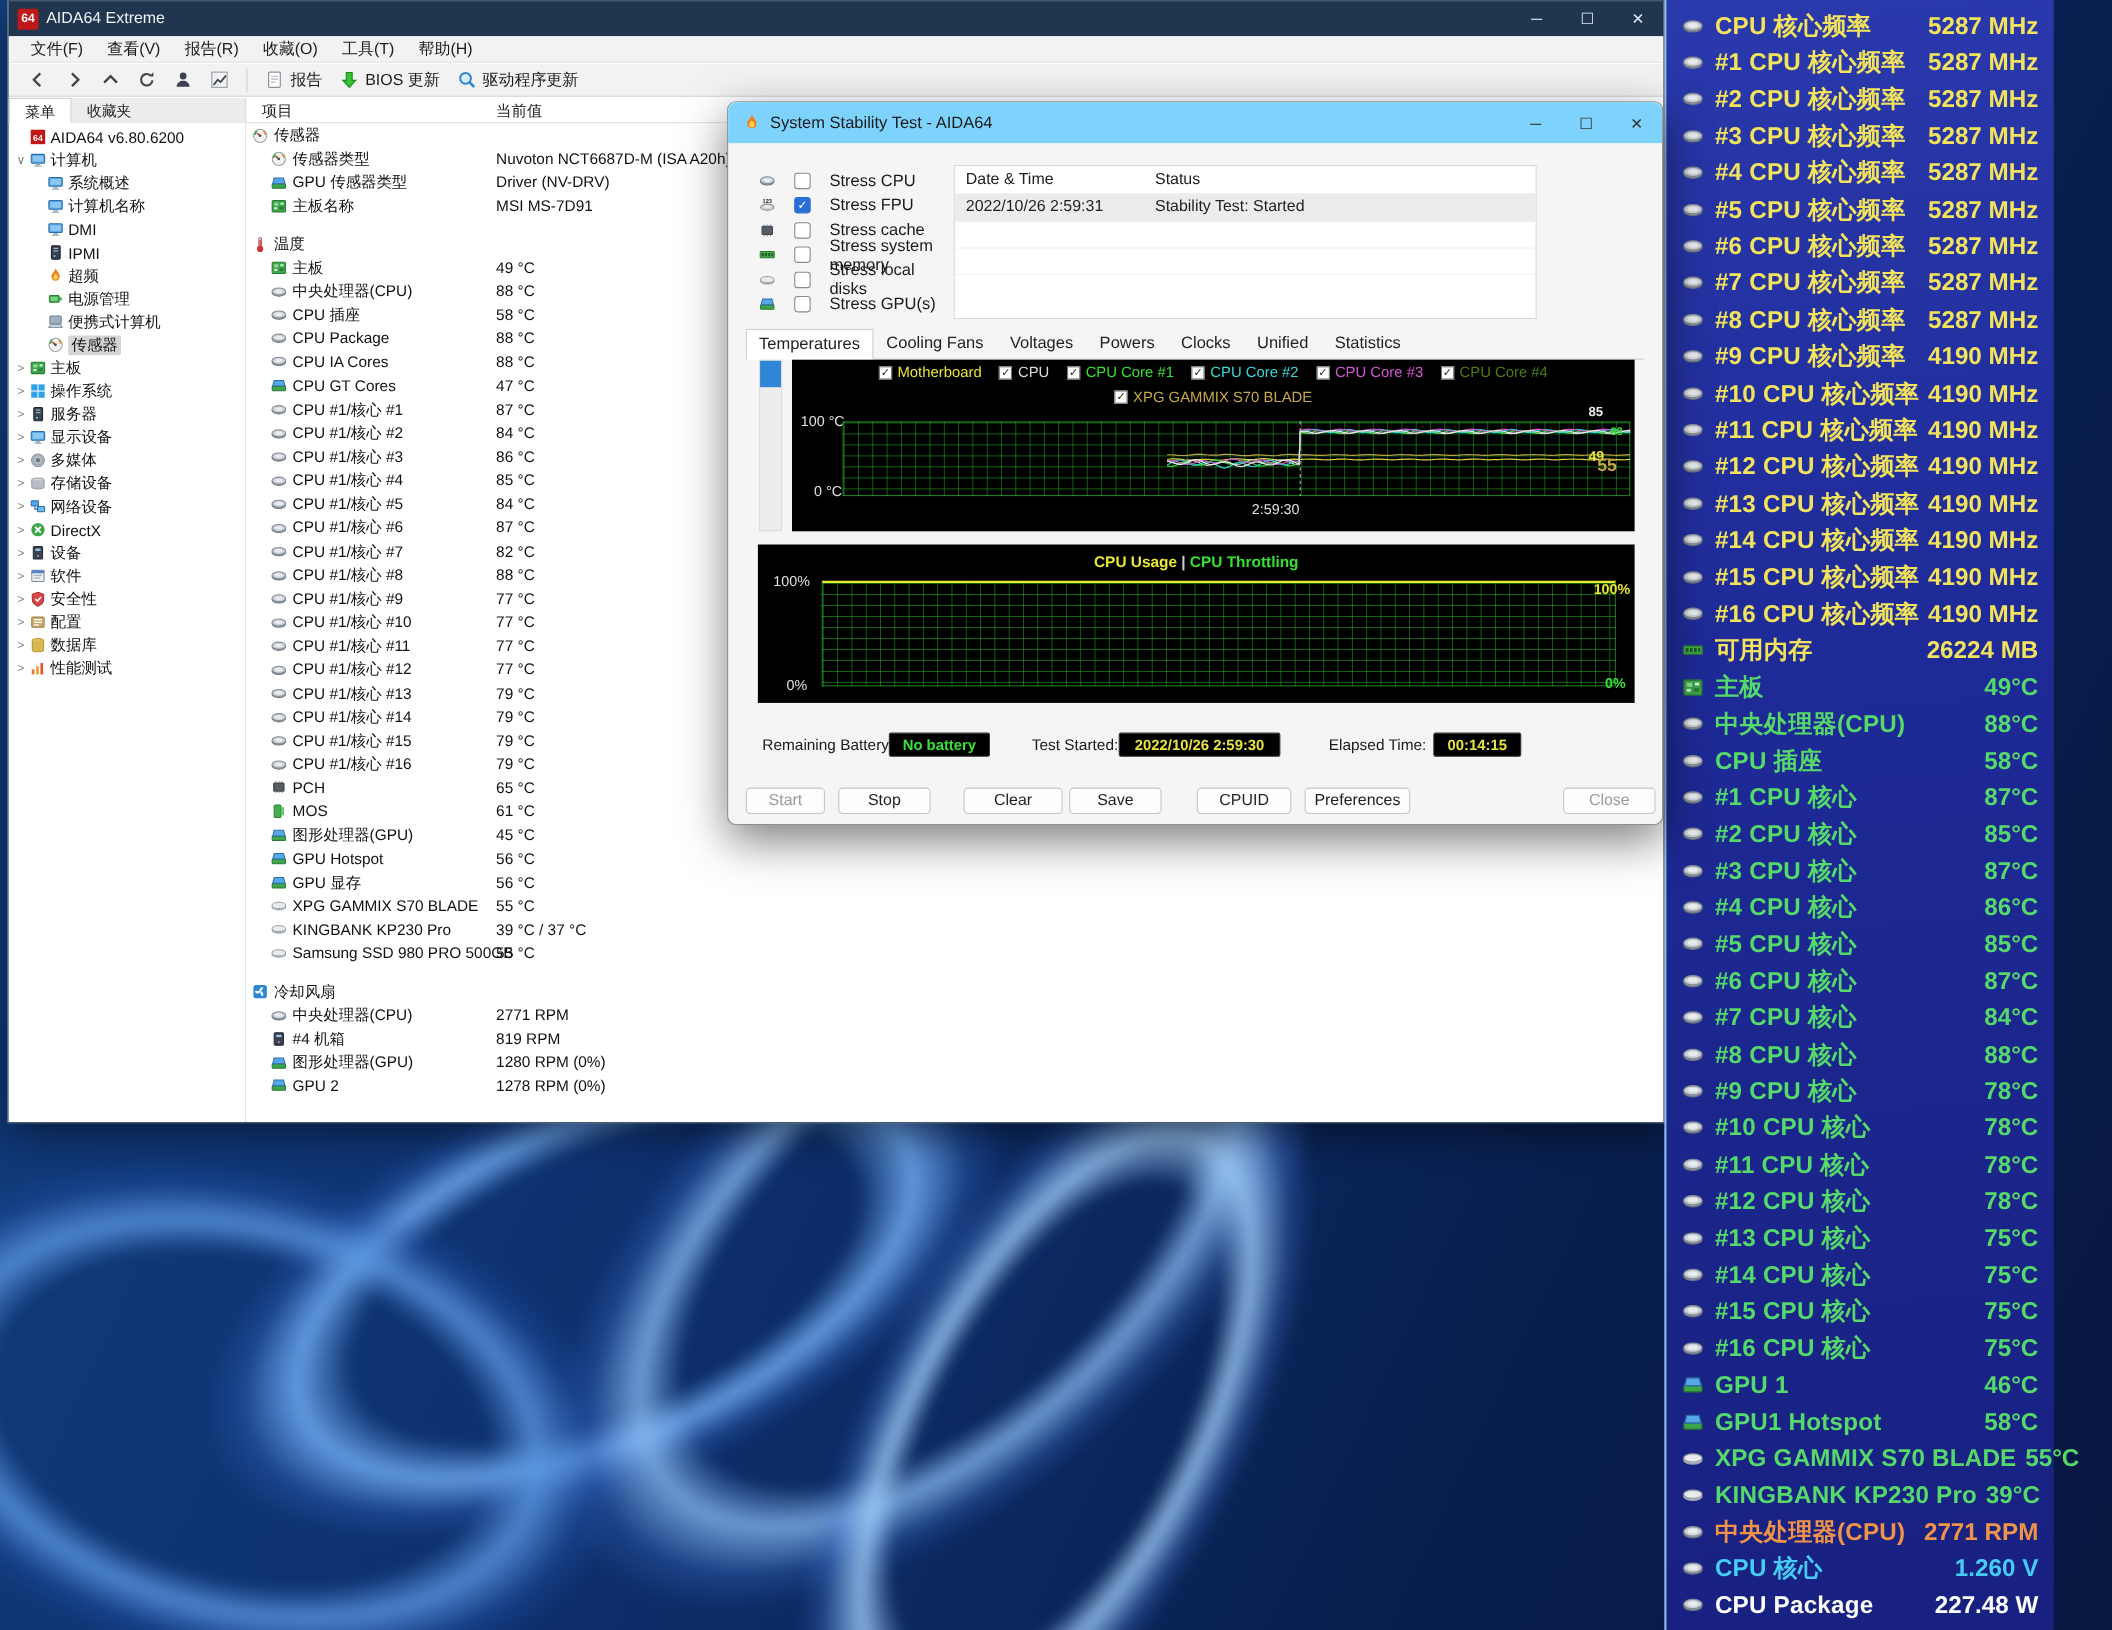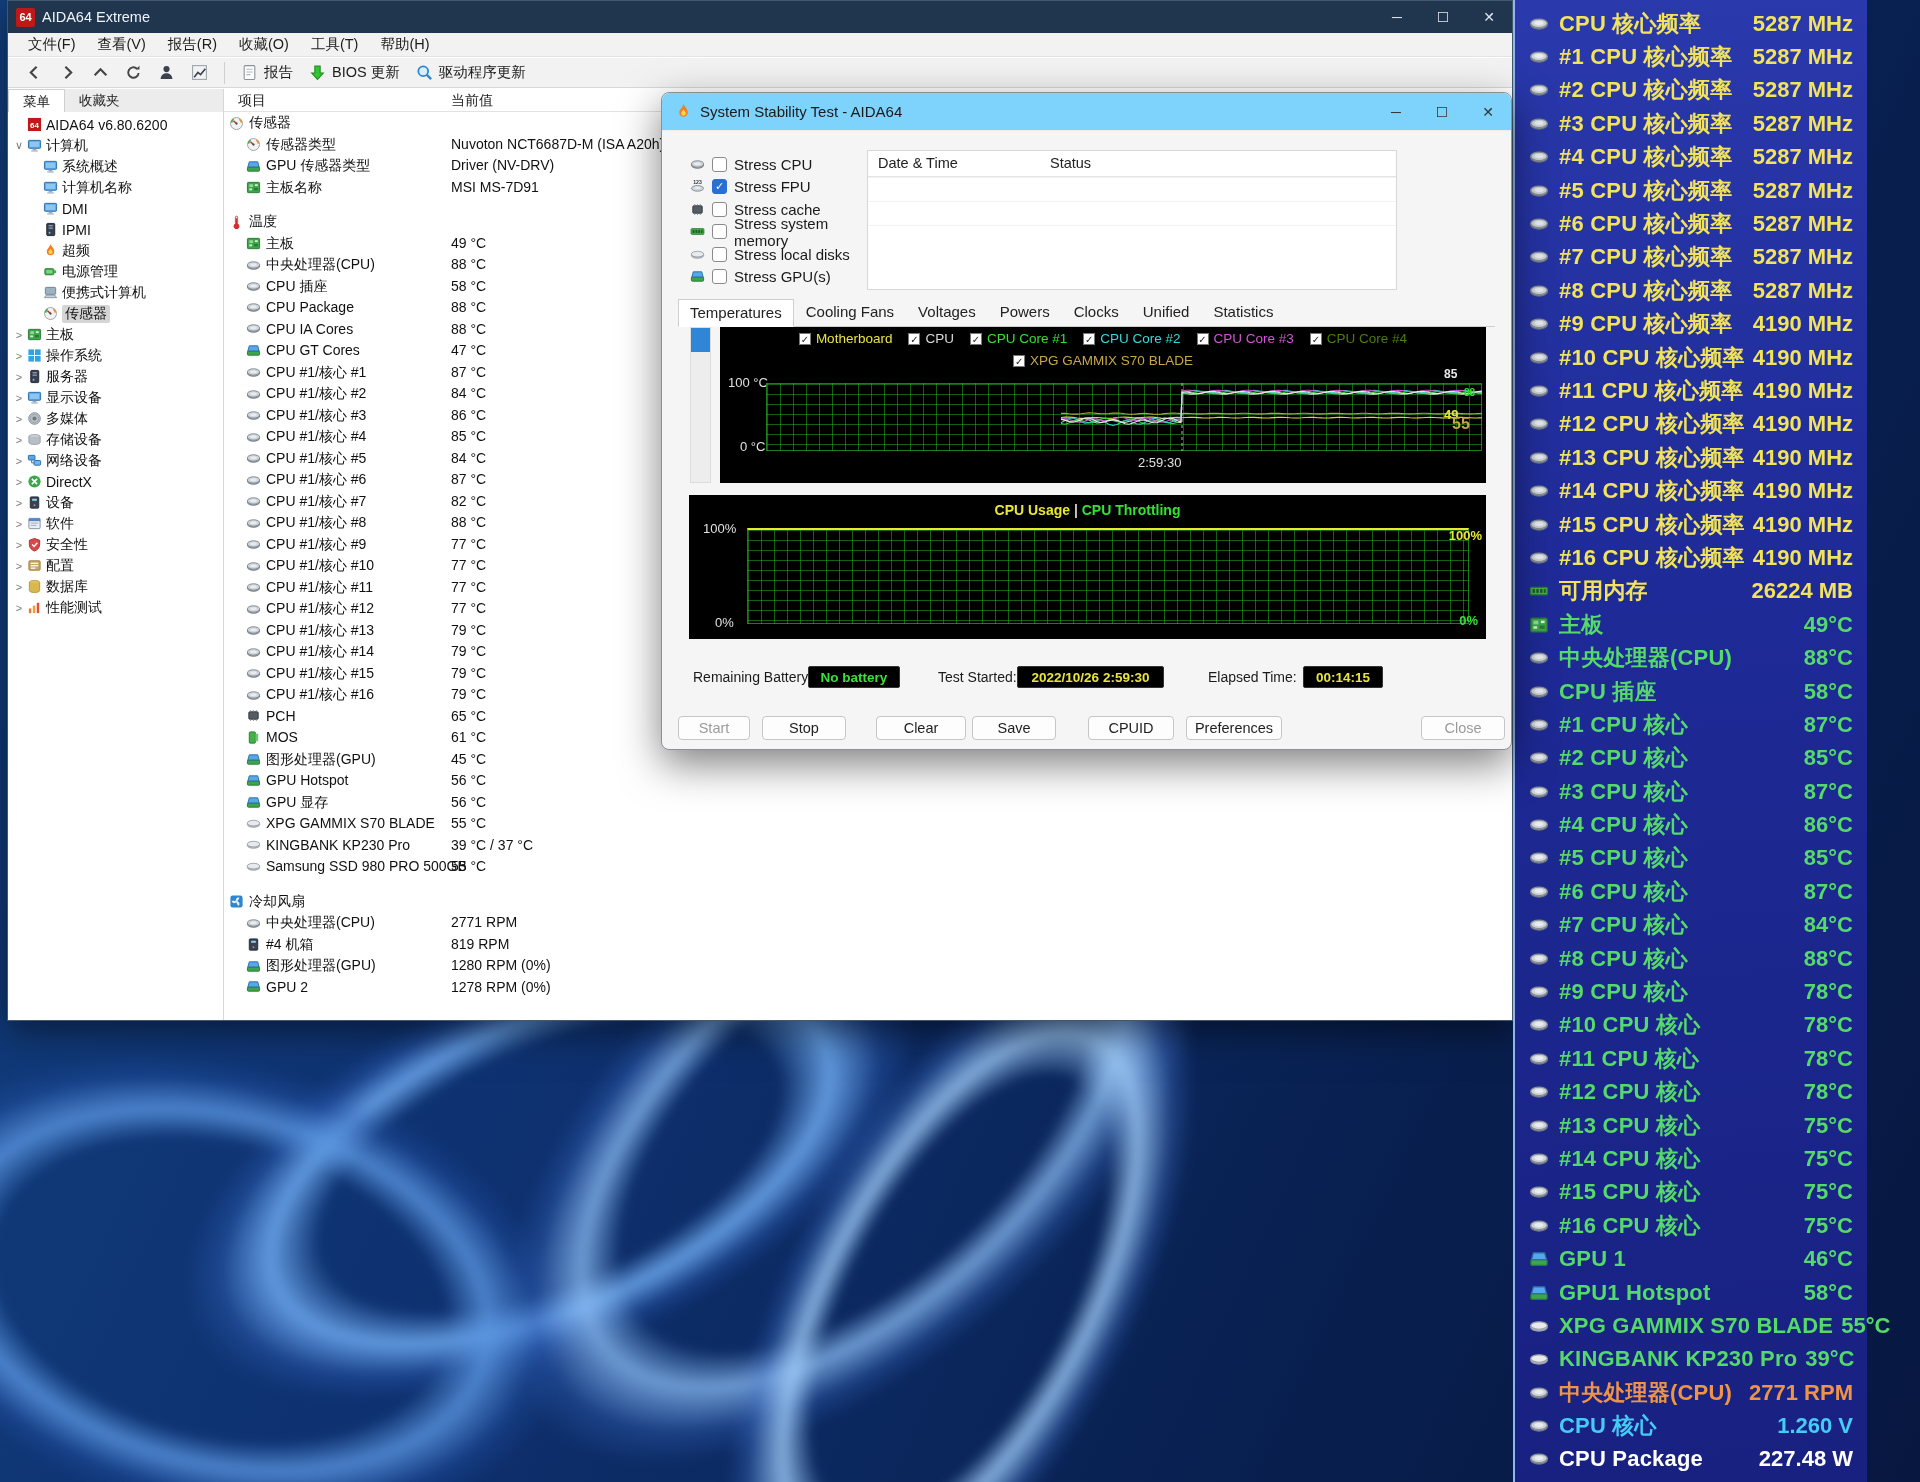--- a/index.html
+++ b/index.html
@@ -66,21 +66,21 @@
   .c-freq{color:#f2e35c;} .c-mem{color:#f2e35c;} .c-temp{color:#55d96a;}
   .c-fan{color:#ef9349;} .c-volt{color:#45ccf5;} .c-power{color:#ffffff;}
 
   
   #dlg{position:absolute;left:661px;top:92px;width:851px;height:658px;background:#f5f5f5;
      border:1px solid #8c9096;border-radius:8px;box-shadow:0 14px 42px rgba(0,0,0,.5);}
   #dtitle{position:absolute;left:0;top:0;right:0;height:38px;background:#7dd3fc;border-radius:8px 8px 0 0;
      display:flex;align-items:center;padding-left:13px;font-size:15px;color:#1a1a1a;gap:8px;border-bottom:1px solid #eee;}
   #dtitle .icon{width:17px;height:17px;}
   .dctl{position:absolute;top:0;height:38px;width:46px;display:flex;align-items:center;justify-content:center;color:#333;font-size:14px;}
-  .stressrow{display:flex;align-items:center;gap:7px;height:22.5px;font-size:15px;color:#1a1a1a;}
+  .stressrow{display:flex;align-items:center;gap:17px;height:22.5px;font-size:15px;color:#1a1a1a;}
   .cb{width:15px;height:15px;border:1px solid #8a8a8a;border-radius:3px;background:#fff;flex:none;
       display:flex;align-items:center;justify-content:center;font-size:11px;color:#fff;}
   .cb.on{background:#2a6fd6;border-color:#2a6fd6;}
   #logtable{position:absolute;left:205px;top:57px;width:530px;height:140px;background:#fff;border:1px solid #d8d8d8;font-size:14.5px;color:#222;}
   #loghead{height:26px;border-bottom:1px solid #e4e4e4;position:relative;}
   #loghead span{position:absolute;top:4px;}
   .logrow{height:24px;position:relative;}
   .logrow.sel{background:#ececec;}
   .logrow span{position:absolute;top:3px;}
   .logempty{height:24px;border-top:1px solid #f2f2f2;}
@@ -1584,20 +1584,24 @@
         <span>Stress GPU(s)</span>
       </div>
     </div>
 
   <div id="logtable">
     <div id="loghead">
       <span style="left:10px">Date &amp; Time</span>
       <span style="left:182px">Status</span>
     </div>
     <div id="logrows">
+        <div class="logrow sel">
+          <span style="left: 10px;">2022/10/26 2:59:31</span>
+          <span style="left: 182px;">Stability Test: Started</span>
+        </div>
         <div class="logempty"></div>
         <div class="logempty"></div>
         <div class="logempty"></div>
       </div>
   </div>
 
   <div id="dtabs">
       <span class="tab on">Temperatures</span>
       <span class="tab">Cooling Fans</span>
       <span class="tab">Voltages</span>

